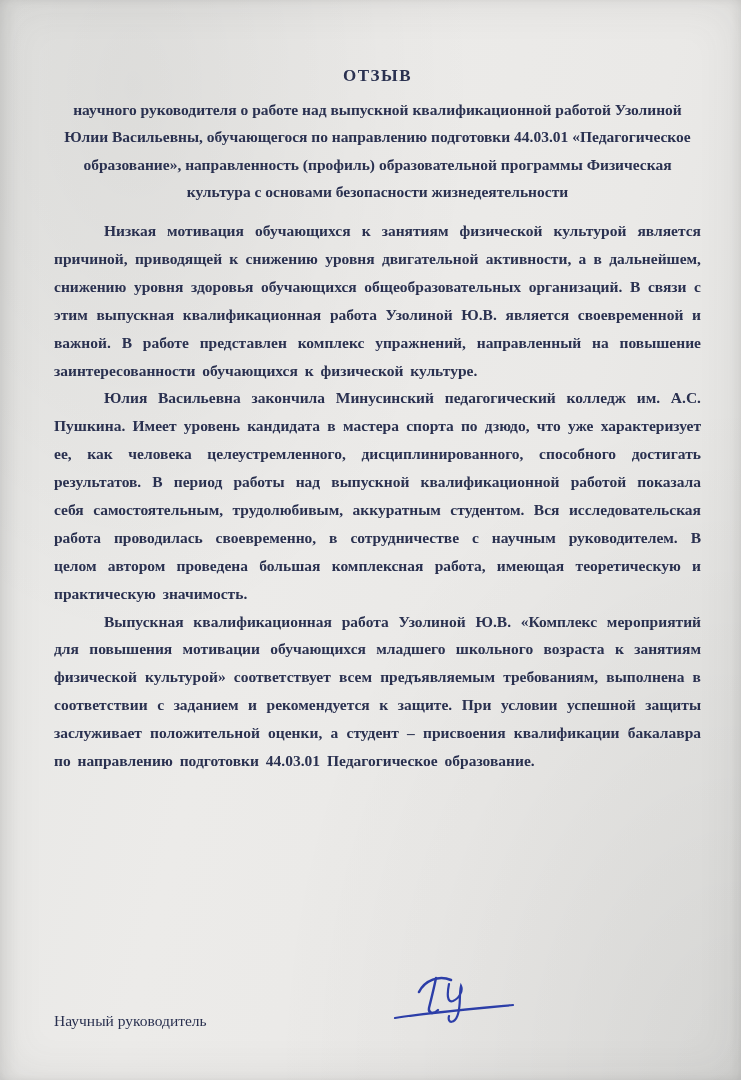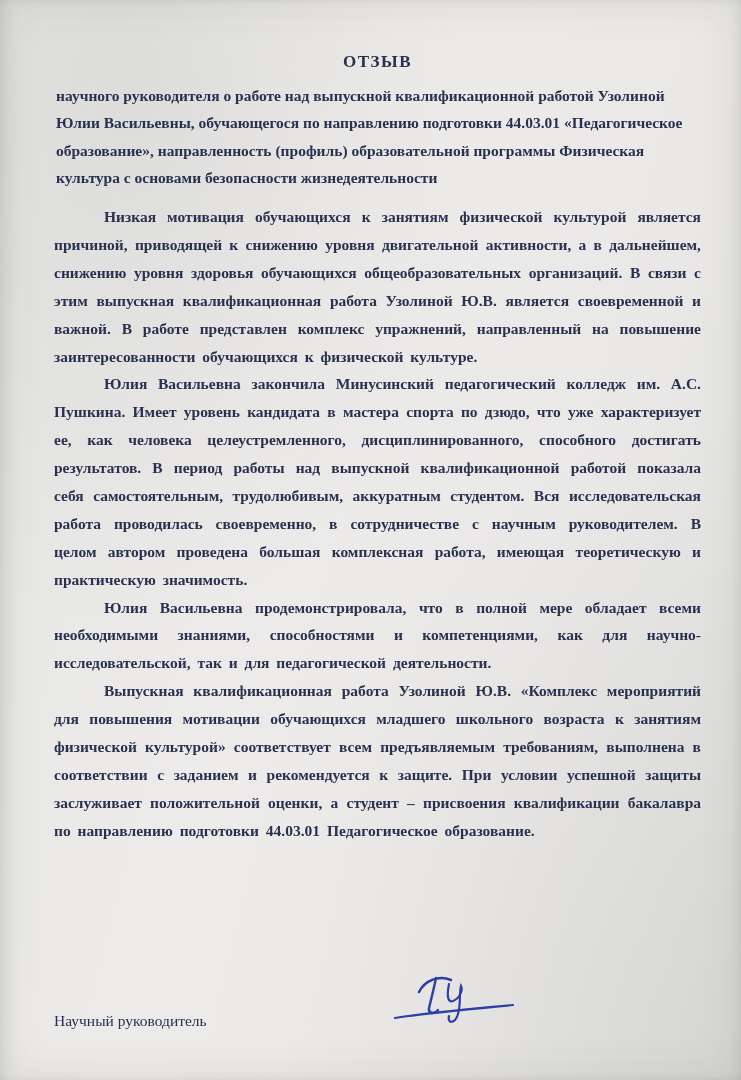--- a/index.html
+++ b/index.html
@@ -23,24 +23,24 @@
       inset -6px 0 16px -10px rgba(40,40,40,0.18);
     color: #2a3150;
     padding: 46px 40px 0 54px;
     overflow: hidden;
   }
   .title {
     text-align: center;
     font-weight: bold;
     font-size: 17px;
     letter-spacing: 1.5px;
-    margin: 6px 0 10px 0;
+    margin: 20px 0 10px 0;
   }
   .subtitle {
-    text-align: left;
+    text-align: center;
     font-weight: bold;
     font-size: 15.5px;
     line-height: 1.76;
     margin: 0 2px 12px 2px;
   }
   .doc-body p {
     margin: 0;
     text-align: justify;
     text-indent: 50px;
     font-size: 15.5px;
@@ -84,21 +84,20 @@
 
 <div class="page">
 
   <div class="title">ОТЗЫВ</div>
 
   <div class="subtitle">научного руководителя о работе над выпускной квалификационной работой Узолиной Юлии Васильевны, обучающегося по направлению подготовки 44.03.01 «Педагогическое образование», направленность (профиль) образовательной программы Физическая культура с основами безопасности жизнедеятельности</div>
 
   <div class="doc-body">
     <p>Низкая мотивация обучающихся к занятиям физической культурой является причиной, приводящей к снижению уровня двигательной активности, а в дальнейшем, снижению уровня здоровья обучающихся общеобразовательных организаций. В связи с этим выпускная квалификационная работа Узолиной Ю.В. является своевременной и важной. В работе представлен комплекс упражнений, направленный на повышение заинтересованности обучающихся к физической культуре.</p>
     <p>Юлия Васильевна закончила Минусинский педагогический колледж им. А.С. Пушкина. Имеет уровень кандидата в мастера спорта по дзюдо, что уже характеризует ее, как человека целеустремленного, дисциплинированного, способного достигать результатов. В период работы над выпускной квалификационной работой показала себя самостоятельным, трудолюбивым, аккуратным студентом. Вся исследовательская работа проводилась своевременно, в сотрудничестве с научным руководителем. В целом автором проведена большая комплексная работа, имеющая теоретическую и практическую значимость.</p>
-    <p>Юлия Васильевна продемонстрировала, что в полной мере обладает всеми необходимыми знаниями, способностями и компетенциями, как для научно-исследовательской, так и для педагогической деятельности.</p>
     <p>Выпускная квалификационная работа Узолиной Ю.В. «Комплекс мероприятий для повышения мотивации обучающихся младшего школьного возраста к занятиям физической культурой» соответствует всем предъявляемым требованиям, выполнена в соответствии с заданием и рекомендуется к защите. При условии успешной защиты заслуживает положительной оценки, а студент – присвоения квалификации бакалавра по направлению подготовки 44.03.01 Педагогическое образование.</p>
   </div>
 
   <div class="sign-row">
 
     <div class="sign-left">
       <div>Научный руководитель</div>
     </div>
 
     <div class="sign-middle">

